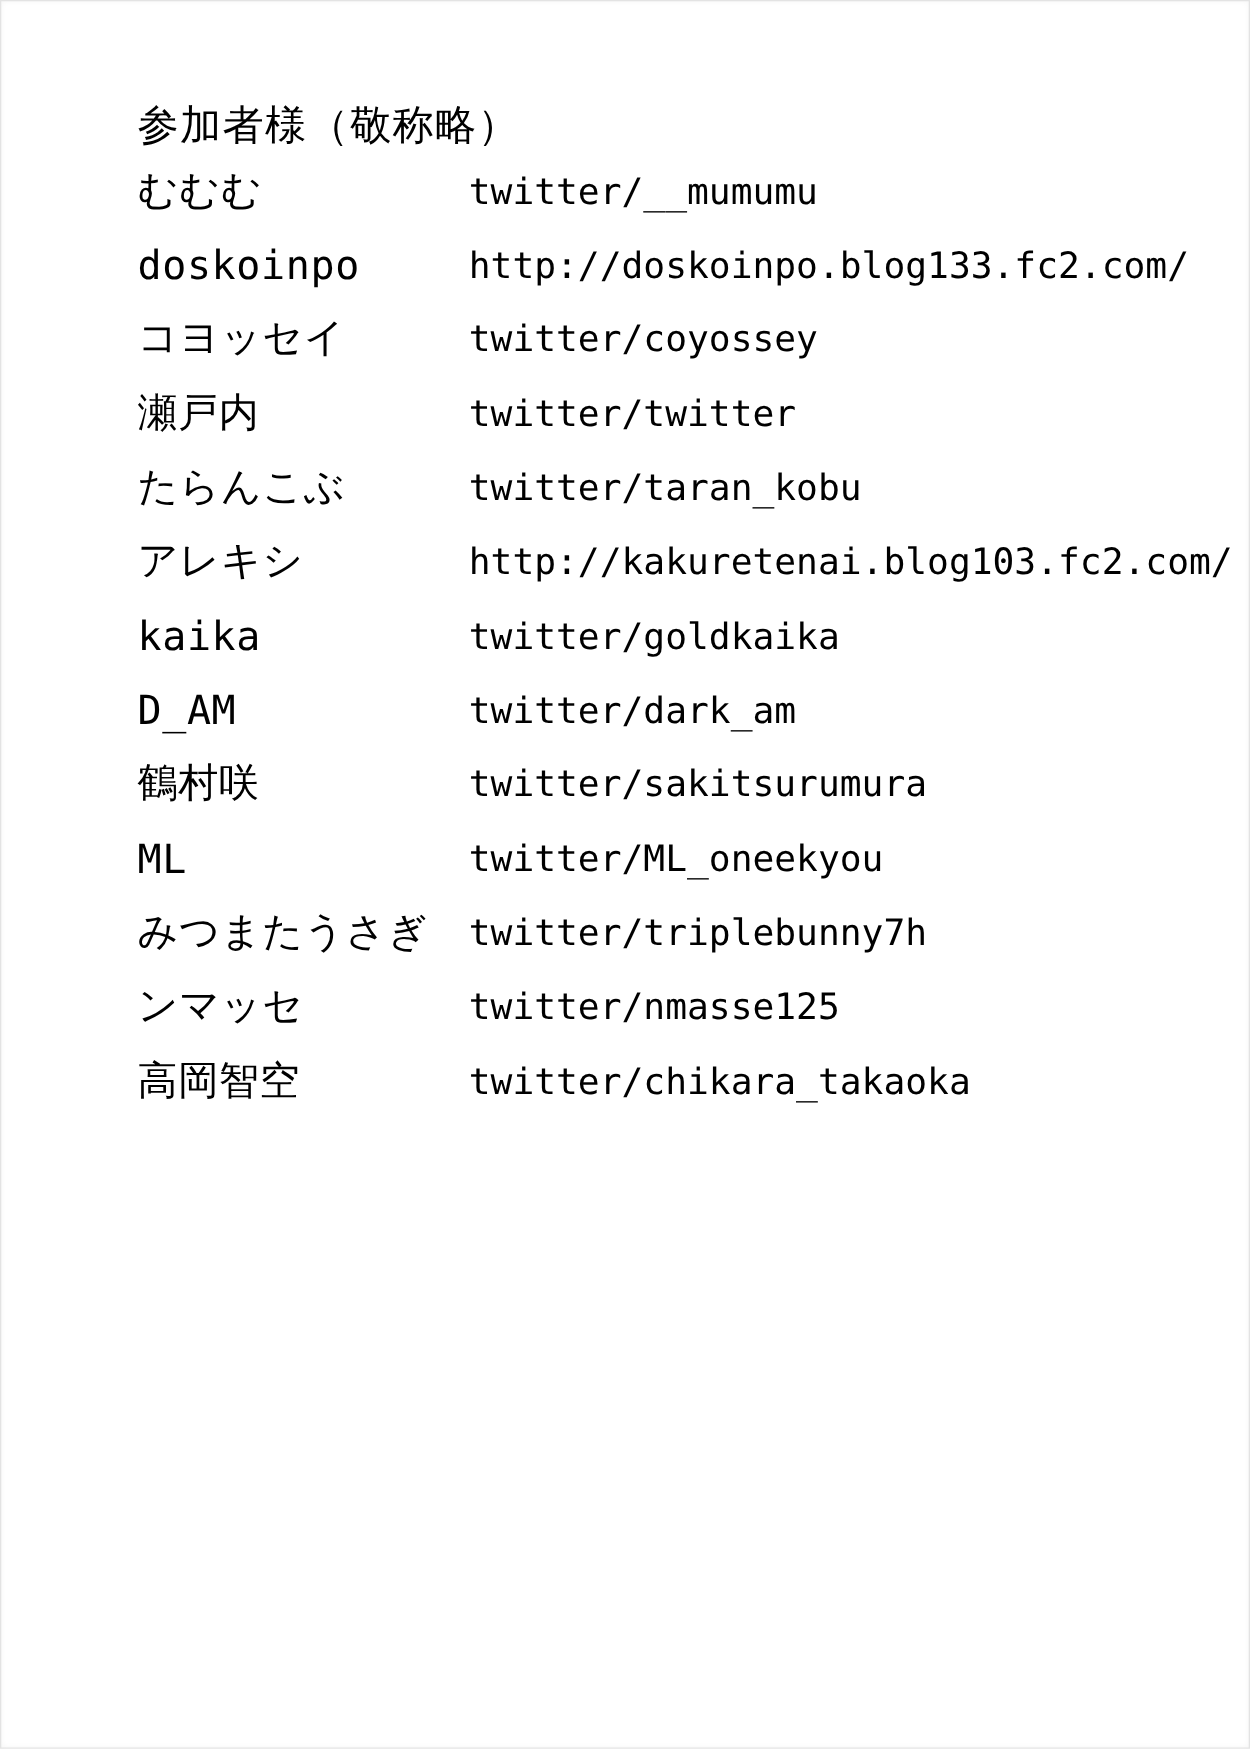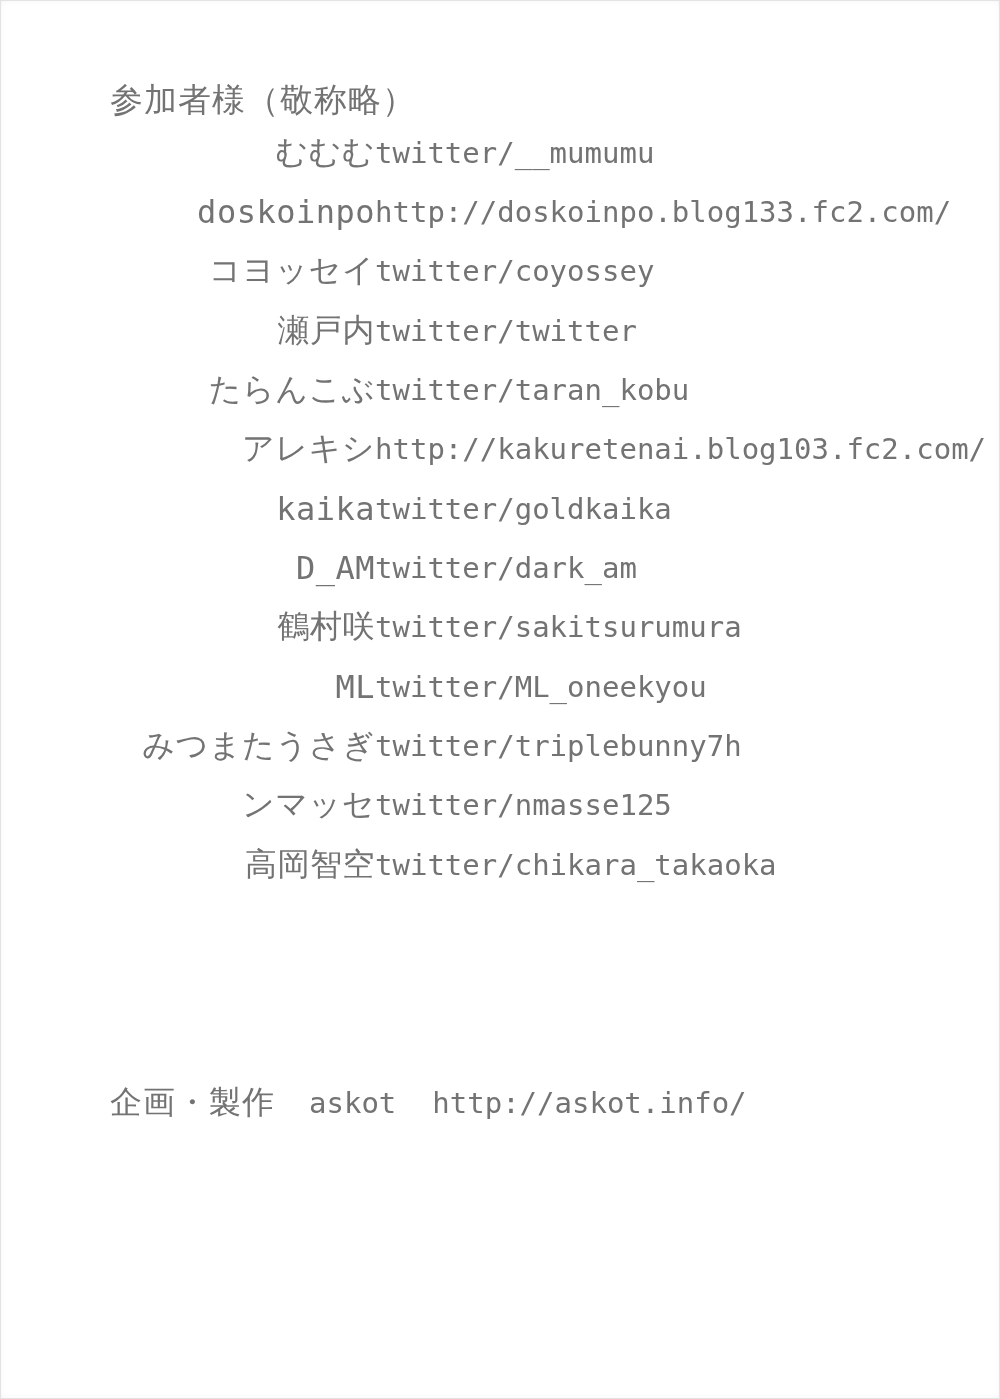--- a/index.html
+++ b/index.html
@@ -65,21 +65,21 @@
     margin-left: 34px;
   }
   .footer-url {
     font-size: 29px;
     margin-left: 36px;
   }
 </style>
 </head>
 <body>
 
-<div class="page" style="background: rgb(255, 255, 255); color: #737373; text-align: right;">
+<div class="page" style="background: rgb(255, 255, 255); color: #000000;">
 
   <div class="doc-title">参加者様（敬称略）</div>
 
   <div class="participant-list">
     <div class="participant-row">
       <span class="participant-name">むむむ</span>
       <span class="participant-link">twitter/__mumumu</span>
     </div>
 
     <div class="participant-row">
@@ -137,19 +137,14 @@
       <span class="participant-name">ンマッセ</span>
       <span class="participant-link">twitter/nmasse125</span>
     </div>
 
     <div class="participant-row">
       <span class="participant-name">高岡智空</span>
       <span class="participant-link">twitter/chikara_takaoka</span>
     </div>
   </div>
 
-  <div class="footer-credit">
-    <span class="footer-label">企画・製作</span>
-    <span class="footer-producer">askot</span>
-    <span class="footer-url">http://askot.info/</span>
-  </div>
 
 </div>
 
 </body></html>

